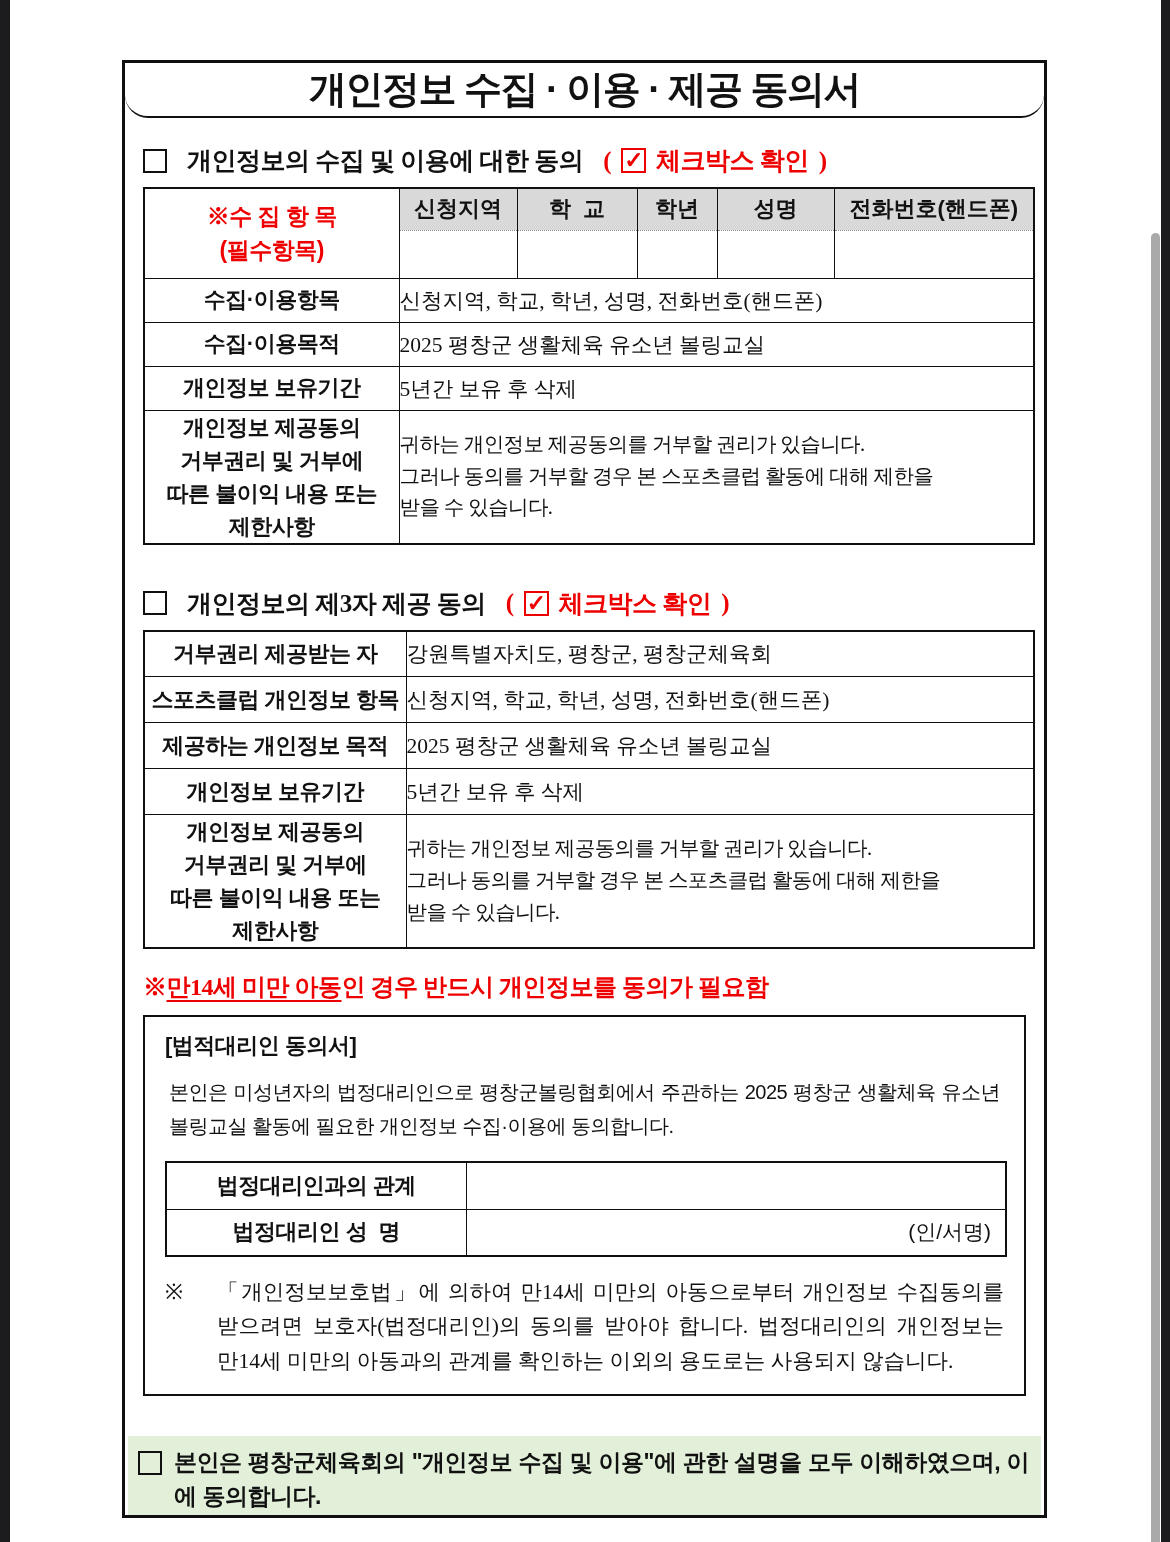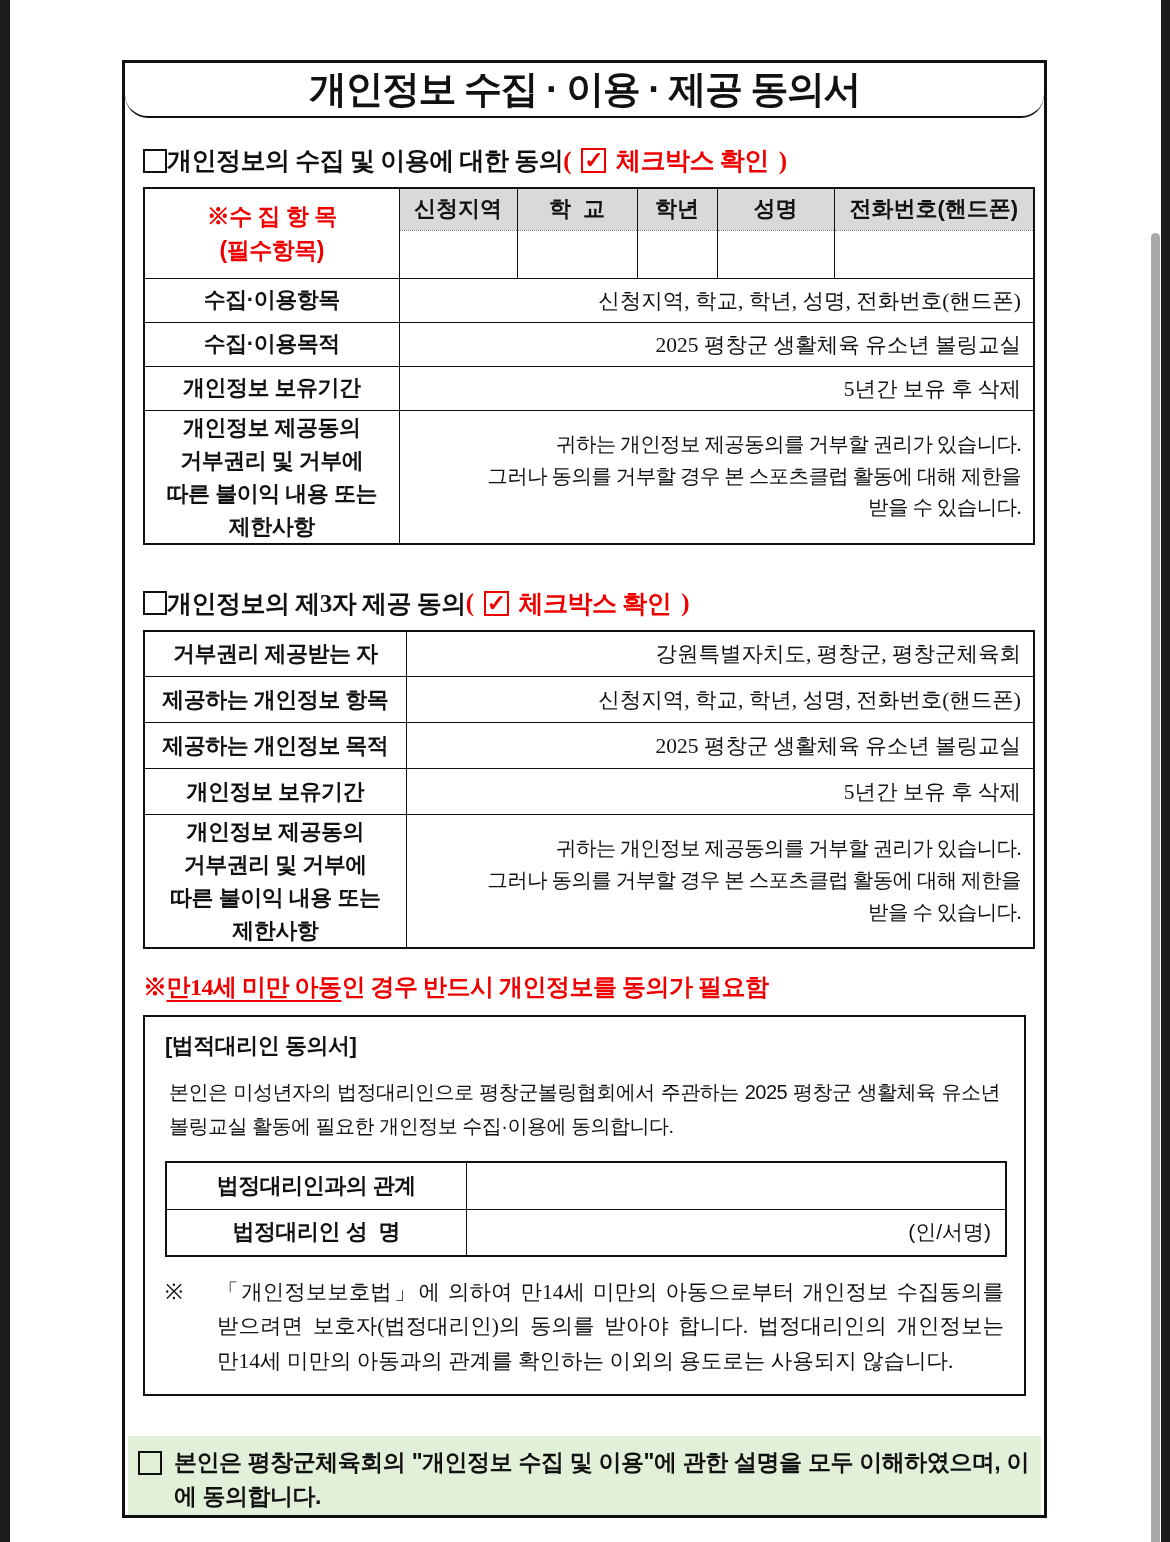--- a/index.html
+++ b/index.html
@@ -11,37 +11,37 @@
   .scroll-thumb { position:absolute; right:10px; top:233px; height:1315px; width:9px;
                   background:var(--scrollbar-gray,#a9a9a9); border-radius:6px; }
 
   .doc { position:absolute; left:122px; top:60px; width:925px; height:1458px;
          border:3px solid #101010; background:#fff; overflow:hidden; }
   .doc-title { height:55px; border-bottom:2px solid #101010; display:flex; align-items:center; justify-content:center;
                font-family:"Liberation Sans", sans-serif; font-weight:bold; font-size:38px; letter-spacing:-1.5px;border-radius:23px; }
   .content { padding:0 18px; }
 
   
-  .sec-head { display:flex; align-items:center; gap:0; font-weight:bold; font-size:25px;
+  .sec-head { display:flex; align-items:center; gap:20px; font-weight:bold; font-size:25px;
               font-family:"Liberation Serif", serif; letter-spacing:-0.5px; white-space:nowrap; }
   .sec-head.first { margin-top:26px; margin-bottom:10px; }
   .sec-head.second { margin-top:42px; margin-bottom:10px; }
   .cb-black { width:24px; height:24px; border:2.5px solid #101010; flex:0 0 auto; background:transparent; }
   .red-note { color:var(--accent-red,#e80000); display:inline-flex; align-items:center; gap:10px; font-weight:bold; }
   .cb-red { width:25px; height:25px; border:2.5px solid var(--accent-red,#e80000); color:var(--accent-red,#e80000);
             display:flex; align-items:center; justify-content:center; font-size:23px; font-weight:bold;
             font-family:"Liberation Sans", sans-serif; }
 
   
   table { border-collapse:collapse; table-layout:fixed; width:890px; }
   table.outer { border:2.5px solid #101010; }
   td { border:1.5px solid #101010; vertical-align:middle; }
   .lbl { font-family:"Liberation Sans", sans-serif; font-weight:bold; font-size:22px; text-align:center;
          letter-spacing:-0.5px; white-space:pre-wrap; }
-  .val { font-size:21.5px; padding:6px 12px; text-align:right; }
+  .val { font-size:21.5px; padding:6px 0; text-align:left; }
   .multi { white-space:pre-line; line-height:1.5; }
   .t1 .ghdr { background:var(--table-header-bg,#d9d9d9); font-family:"Liberation Sans", sans-serif; font-weight:bold;
               font-size:22px; text-align:center; height:42px; border-bottom:1px dotted #8a8a8a; white-space:pre; }
   .t1 .inputrow td { border-top:1px dotted #8a8a8a; height:48px; background:#fff; }
   .t1 .row-s { height:44px; }
   .t1 .row-refusal { height:114px; }
   .t2 .row-s { height:46px; }
   .t2 .row-refusal { height:113px; }
   .red-lbl { color:var(--accent-red,#e80000); font-size:23px; line-height:1.5; }
   .refusal-val { font-size:20.5px; letter-spacing:-0.6px; line-height:1.55; }
@@ -157,21 +157,21 @@
       <colgroup>
           <col style="width:262px">
           <col style="width:628px">
         </colgroup>
       <tbody>
           <tr class="row-s">
         <td class="lbl">거부권리 제공받는 자</td>
         <td class="val">강원특별자치도, 평창군, 평창군체육회</td>
       </tr>
       <tr class="row-s">
-        <td class="lbl">제공하는 개인정보 항목</td>
+        <td class="lbl">스포츠클럽 개인정보 항목</td>
         <td class="val">신청지역, 학교, 학년, 성명, 전화번호(핸드폰)</td>
       </tr>
       <tr class="row-s">
         <td class="lbl">제공하는 개인정보 목적</td>
         <td class="val">2025 평창군 생활체육 유소년 볼링교실</td>
       </tr>
       <tr class="row-s">
         <td class="lbl">개인정보 보유기간</td>
         <td class="val">5년간 보유 후 삭제</td>
       </tr>

